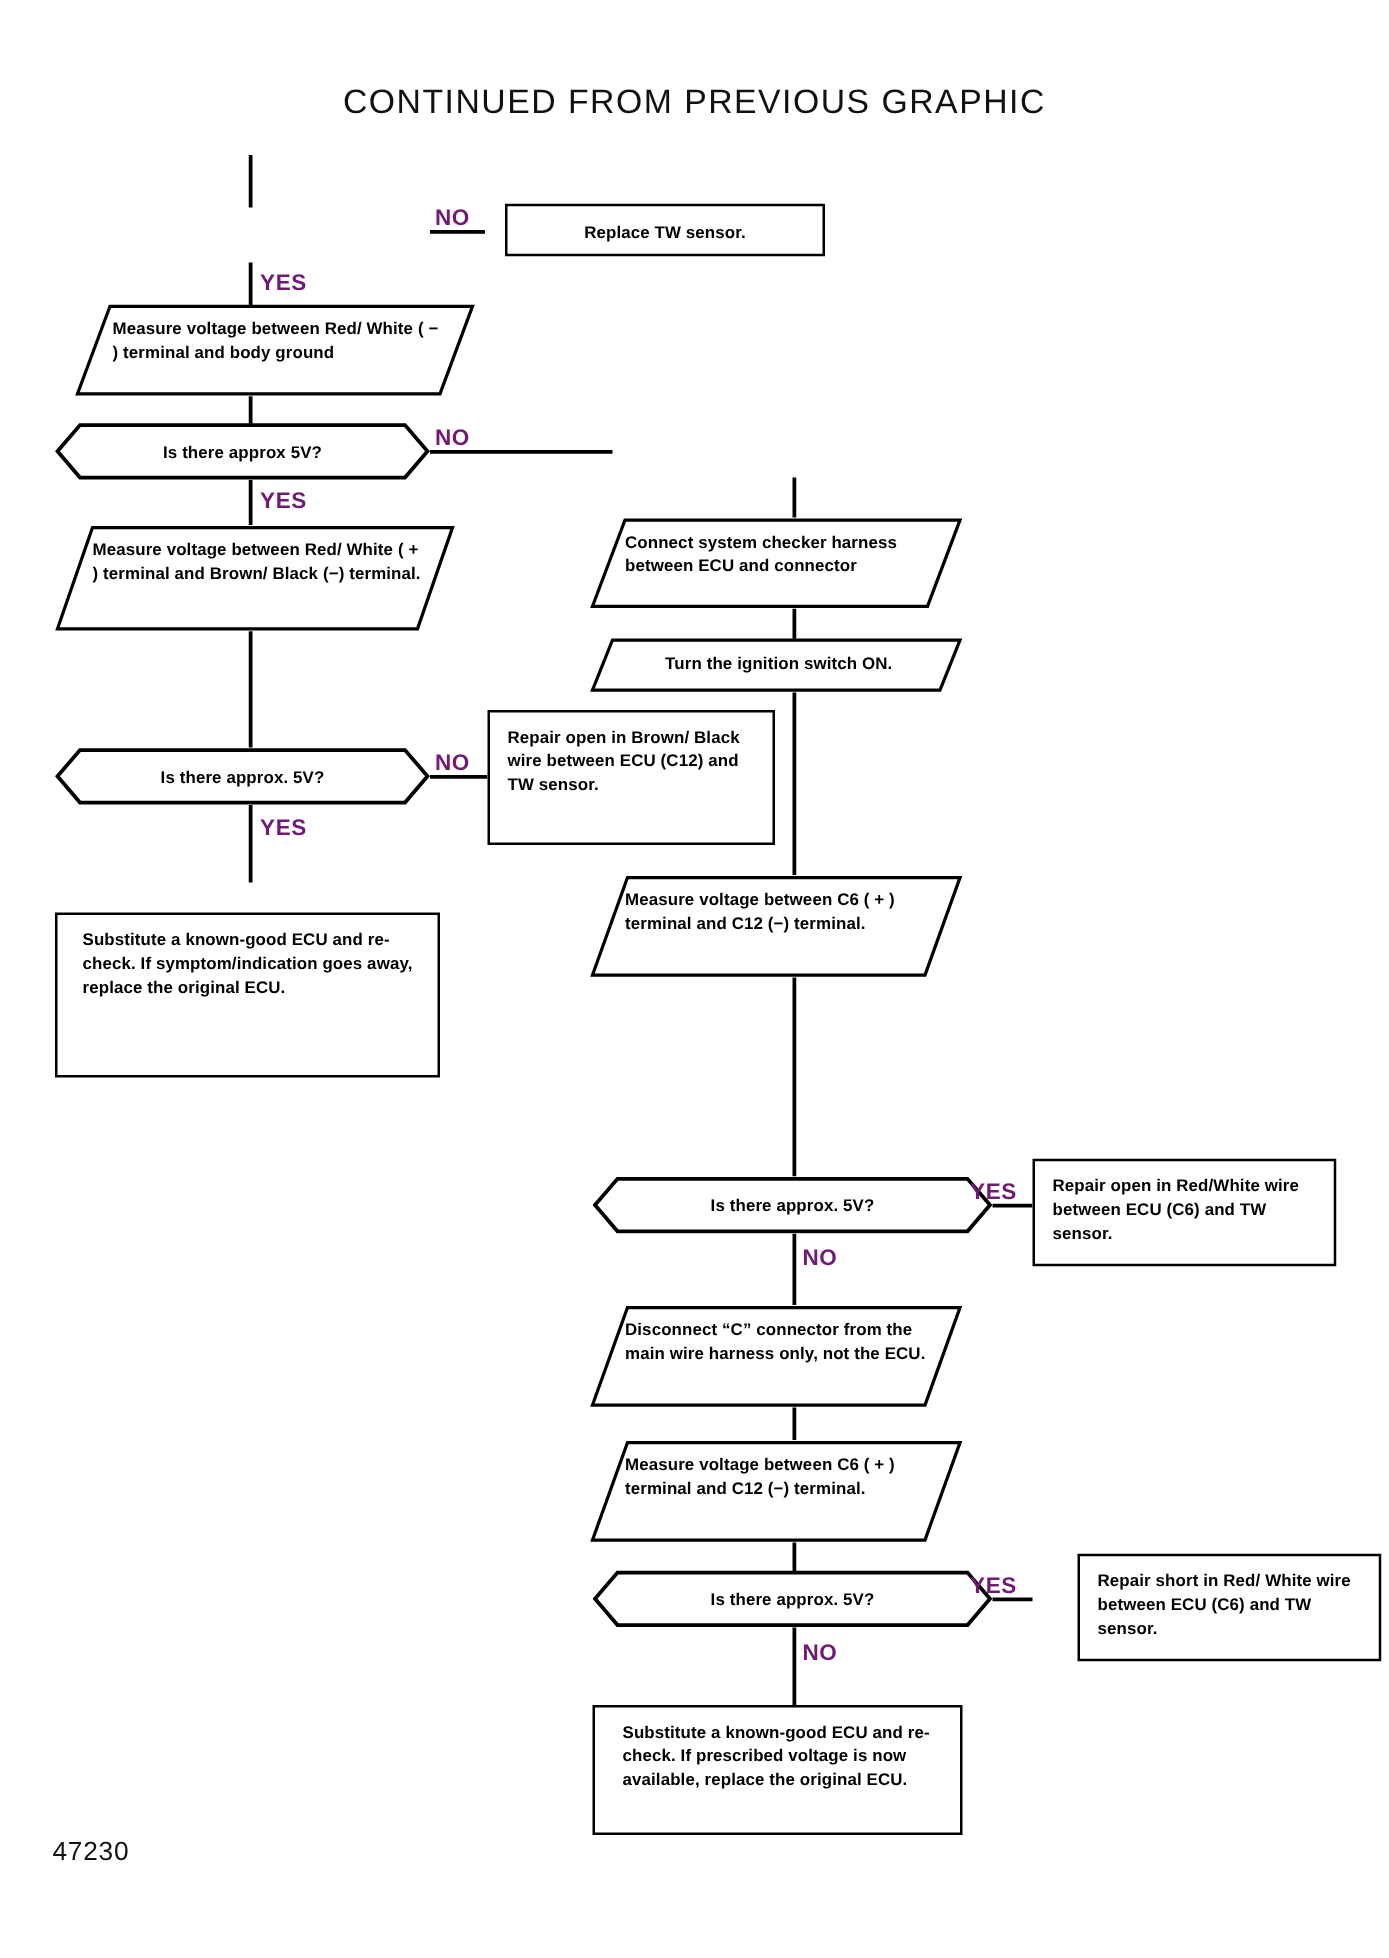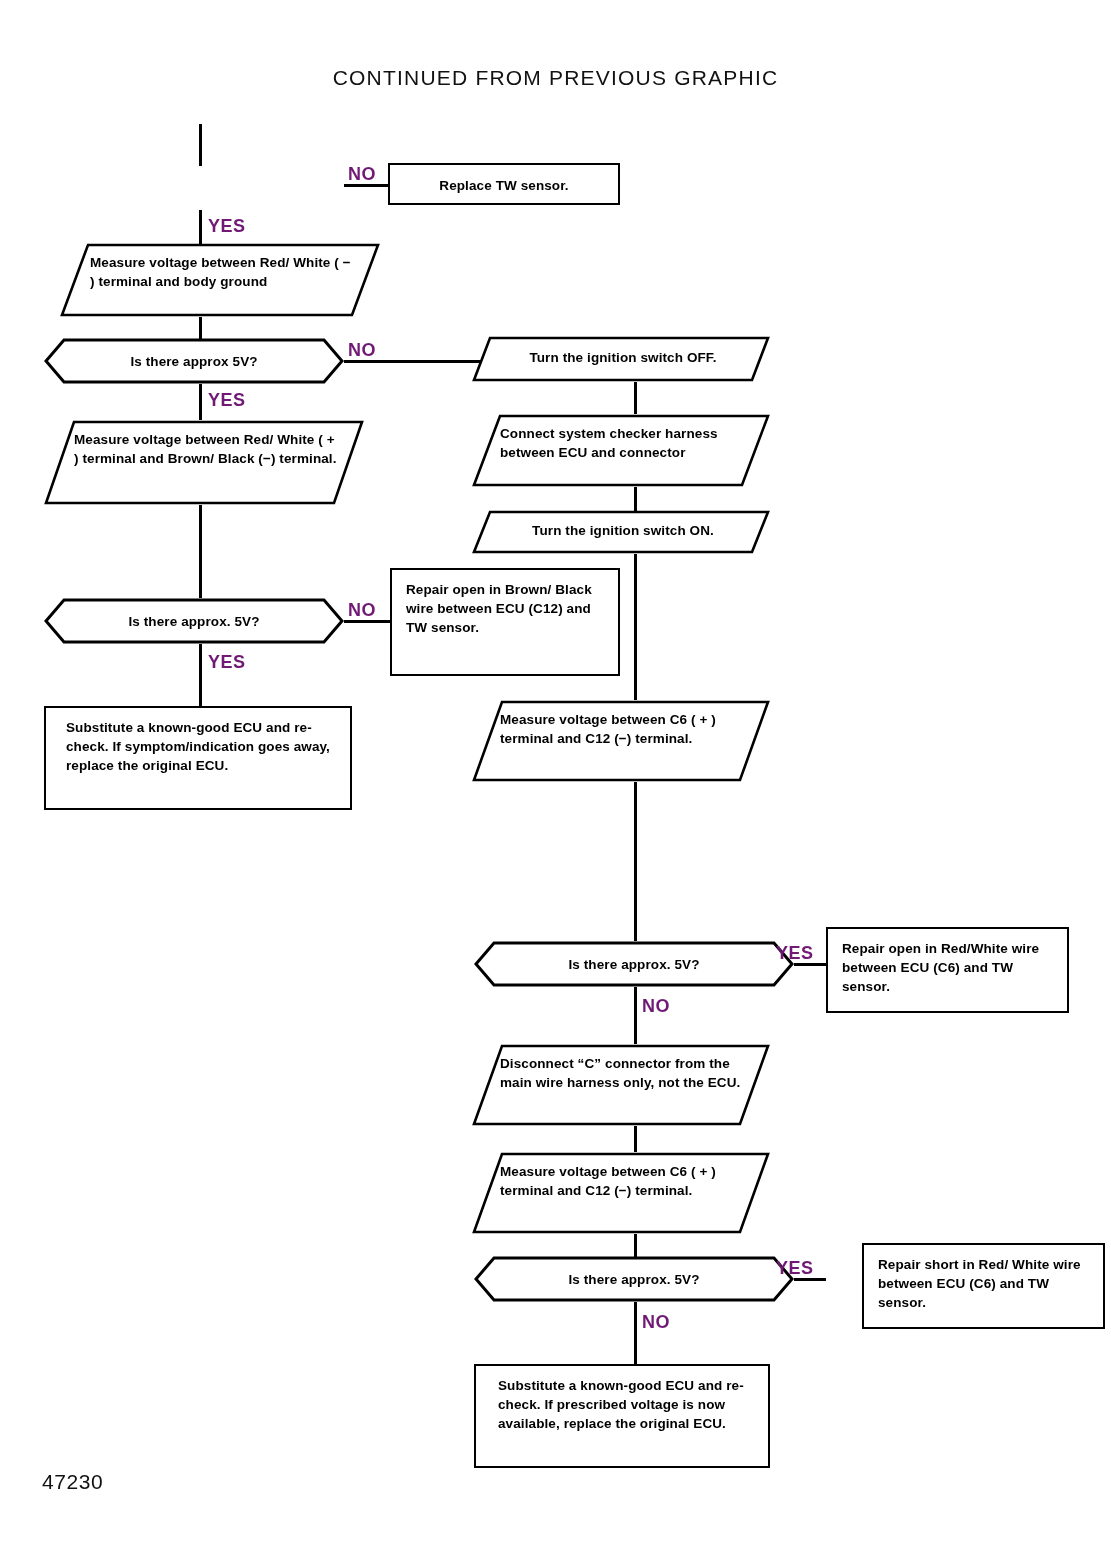--- a/index.html
+++ b/index.html
@@ -6,21 +6,21 @@
   body{
     width:1111px;height:1566px;position:relative;overflow:hidden;
     font-family:"Liberation Sans", sans-serif;
     color:#000000;
     -webkit-font-smoothing:none;
   }
   #canvas{position:absolute;left:0;top:0;width:1111px;height:1566px;}
 
   .title{
     position:absolute;left:0;top:66px;width:1111px;text-align:center;
-    font-size:21px;letter-spacing:1.2px;font-weight:400;
+    font-size:27px;letter-spacing:1.2px;font-weight:400;
     font-family:"Liberation Sans", sans-serif;
     color:#111;
   }
 
   
   .node{position:absolute;box-sizing:border-box;}
 
   .rect{
     border:2.5px solid #000;background:#fff;
   }
@@ -67,21 +67,21 @@
 <div id="canvas">
 
   <div class="title">CONTINUED FROM PREVIOUS GRAPHIC</div>
 
   <div class="vline" style="left:199px;top:124px;height:42px;"></div>
 
 
   <div class="hline" style="left:344px;top:184px;width:44px;"></div>
   <div class="branch-label" style="left:348px;top:164px;">NO</div>
 
-  <div class="node rect" style="left:388px;top:163px;width:232px;height:42px;">
+  <div class="node rect" style="left:404px;top:163px;width:256px;height:42px;">
     <div class="txt center" style="padding-top:11px;">Replace TW sensor.</div>
   </div>
 
   <div class="vline" style="left:199px;top:210px;height:35px;"></div>
   <div class="branch-label" style="left:208px;top:216px;">YES</div>
 
   <div class="node para" style="left:60px;top:243px;width:320px;height:74px;">
     <svg class="shape" viewBox="0 0 320 74" preserveAspectRatio="none">
       <polygon points="28,2 318,2 292,72 2,72" fill="#fff" stroke="#000" stroke-width="2.6"></polygon>
     </svg>
@@ -93,26 +93,20 @@
   <div class="node hex" style="left:44px;top:338px;width:300px;height:46px;">
     <svg class="shape" viewBox="0 0 300 46" preserveAspectRatio="none">
       <polygon points="20,2 280,2 298,23 280,44 20,44 2,23" fill="#fff" stroke="#000" stroke-width="3"></polygon>
     </svg>
     <div class="txt center">Is there approx  5V?</div>
   </div>
 
   <div class="hline" style="left:344px;top:360px;width:146px;"></div>
   <div class="branch-label" style="left:348px;top:340px;">NO</div>
 
-  <div class="node para" style="left:472px;top:336px;width:298px;height:46px;">
-    <svg class="shape" viewBox="0 0 298 46" preserveAspectRatio="none">
-      <polygon points="18,2 296,2 280,44 2,44" fill="#fff" stroke="#000" stroke-width="2.6"></polygon>
-    </svg>
-    <div class="txt center" style="padding-top:12px;">Turn the ignition switch OFF.</div>
-  </div>
 
   <div class="vline" style="left:199px;top:384px;height:36px;"></div>
   <div class="branch-label" style="left:208px;top:390px;">YES</div>
 
   <div class="node para" style="left:44px;top:420px;width:320px;height:85px;">
     <svg class="shape" viewBox="0 0 320 85" preserveAspectRatio="none">
       <polygon points="30,2 318,2 290,83 2,83" fill="#fff" stroke="#000" stroke-width="2.6"></polygon>
     </svg>
     <div class="txt">Measure voltage between Red/ White ( + ) terminal and Brown/ Black (−) terminal.</div>
   </div>
@@ -149,21 +143,21 @@
   <div class="hline" style="left:344px;top:620px;width:46px;"></div>
   <div class="branch-label" style="left:348px;top:600px;">NO</div>
 
   <div class="node rect" style="left:390px;top:568px;width:230px;height:108px;">
     <div class="txt">Repair open in Brown/ Black wire between ECU (C12) and TW sensor.</div>
   </div>
 
   <div class="vline" style="left:199px;top:644px;height:62px;"></div>
   <div class="branch-label" style="left:208px;top:652px;">YES</div>
 
-  <div class="node rect" style="left:44px;top:706px;width:308px;height:104px;">
+  <div class="node rect" style="left:44px;top:730px;width:308px;height:132px;">
     <div class="txt" style="padding:10px 12px 10px 20px;">Substitute a known-good ECU and re-check. If symptom/indication goes away, replace the original ECU.</div>
   </div>
 
   <div class="node para" style="left:472px;top:700px;width:298px;height:82px;">
     <svg class="shape" viewBox="0 0 298 82" preserveAspectRatio="none">
       <polygon points="30,2 296,2 268,80 2,80" fill="#fff" stroke="#000" stroke-width="2.6"></polygon>
     </svg>
     <div class="txt" style="padding:10px 24px 10px 28px;">Measure voltage between C6 ( + ) terminal and C12 (−) terminal.</div>
   </div>
 

